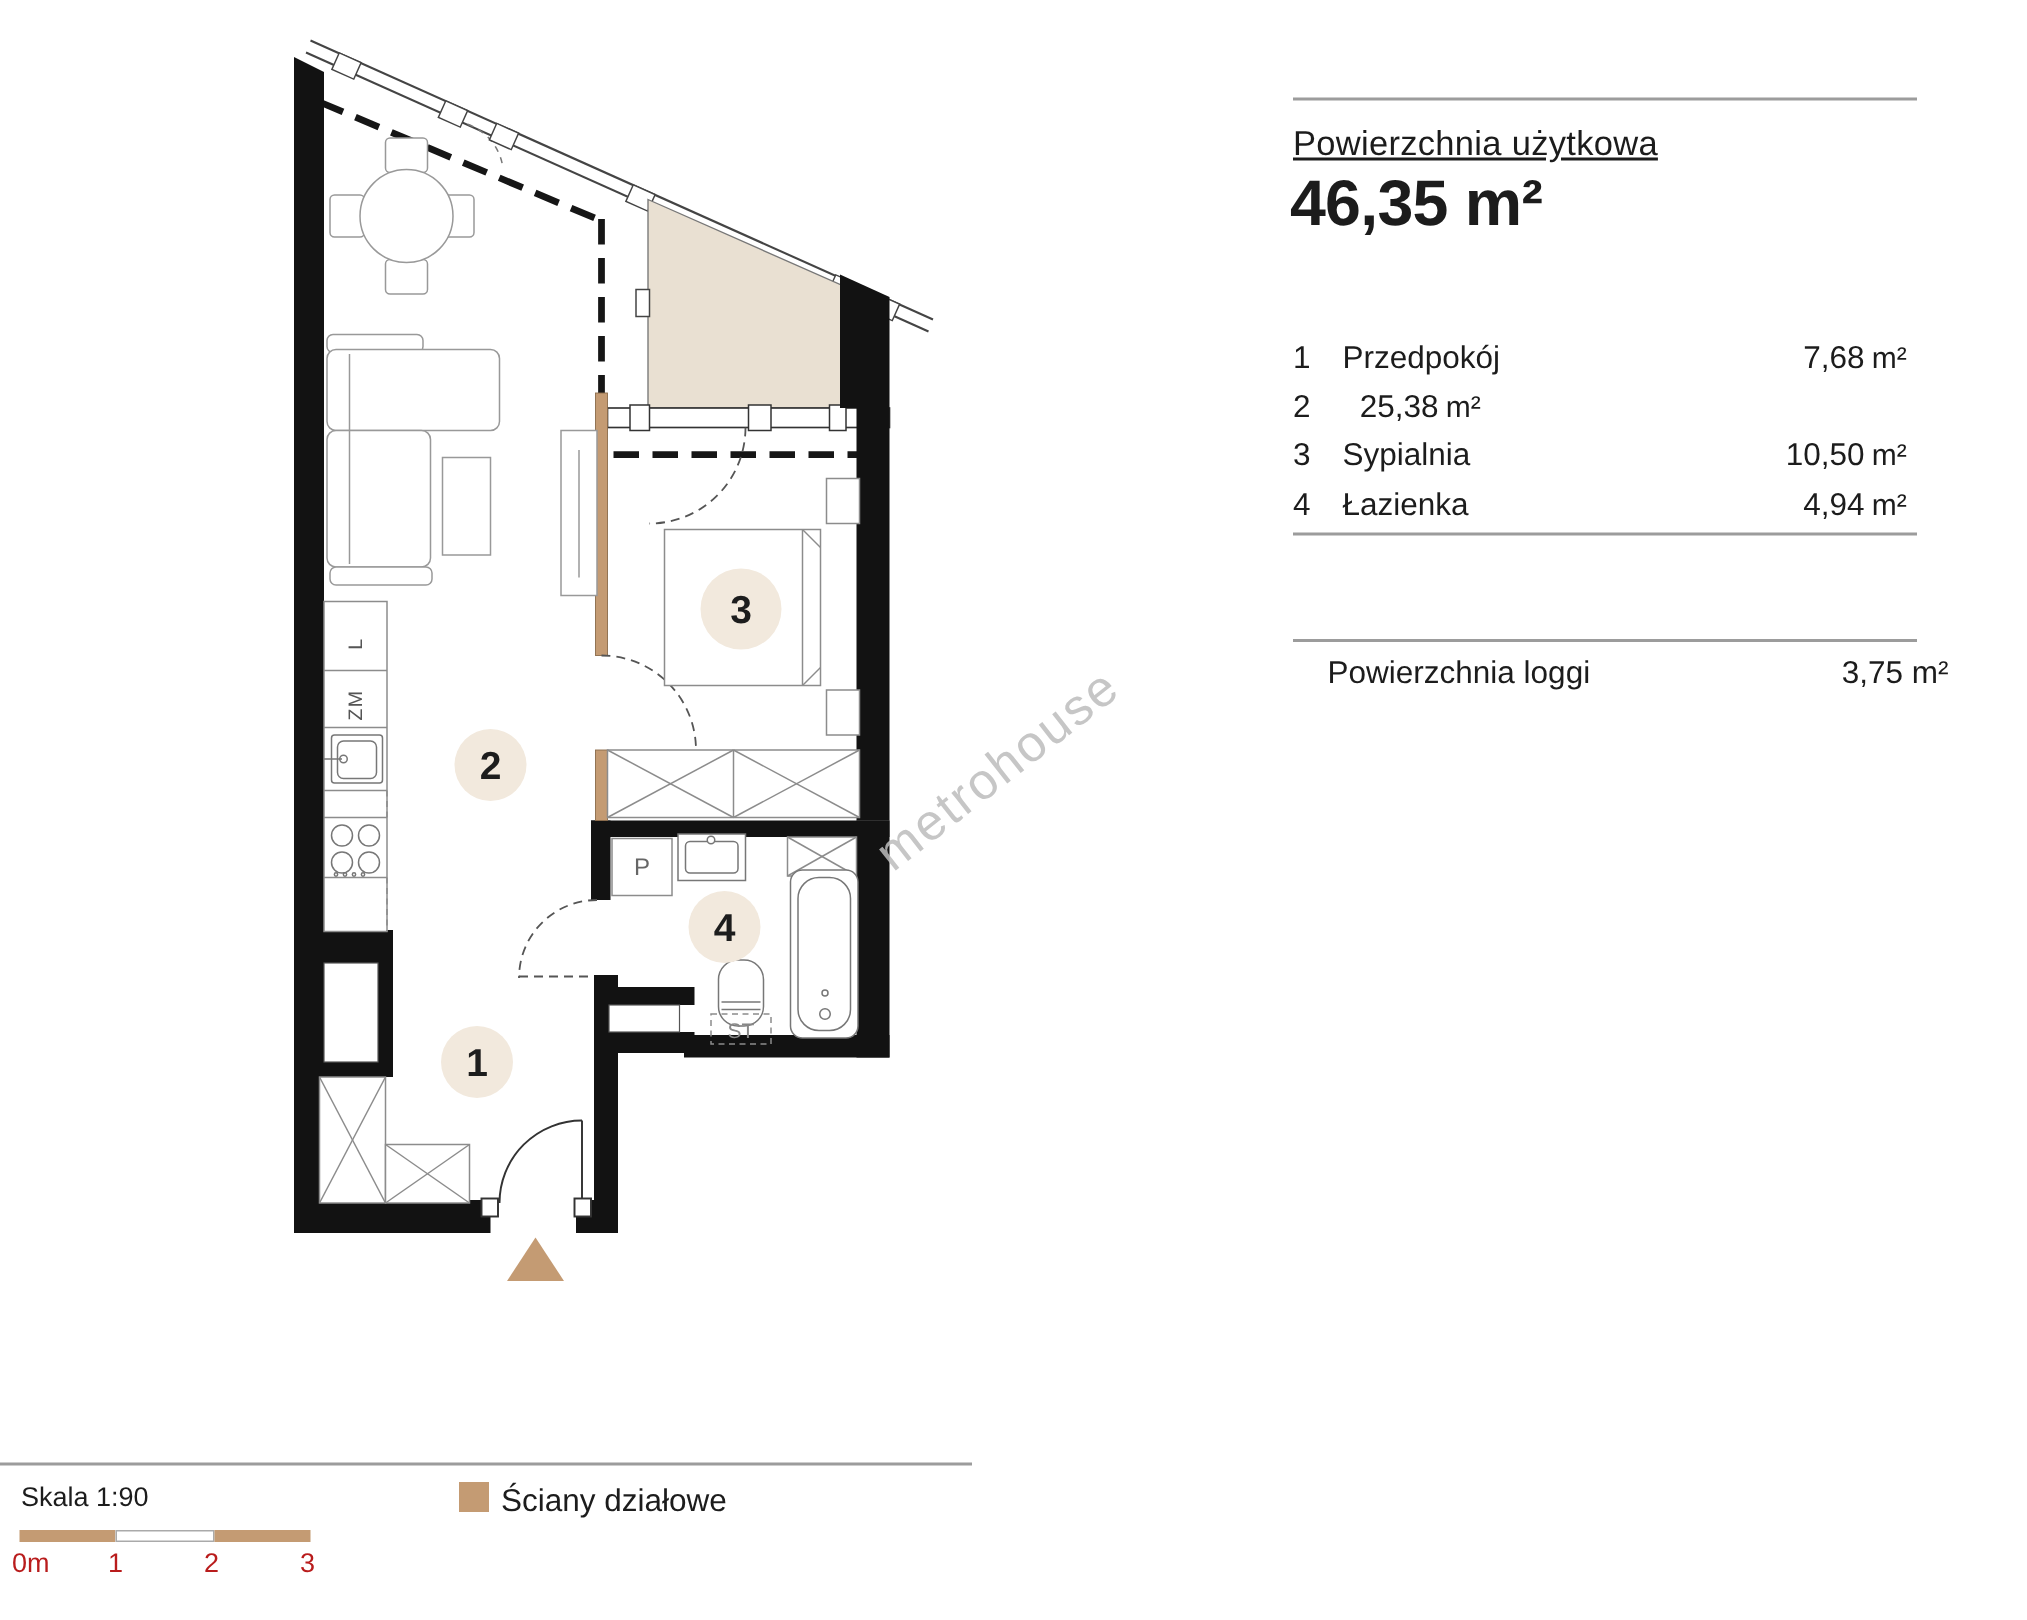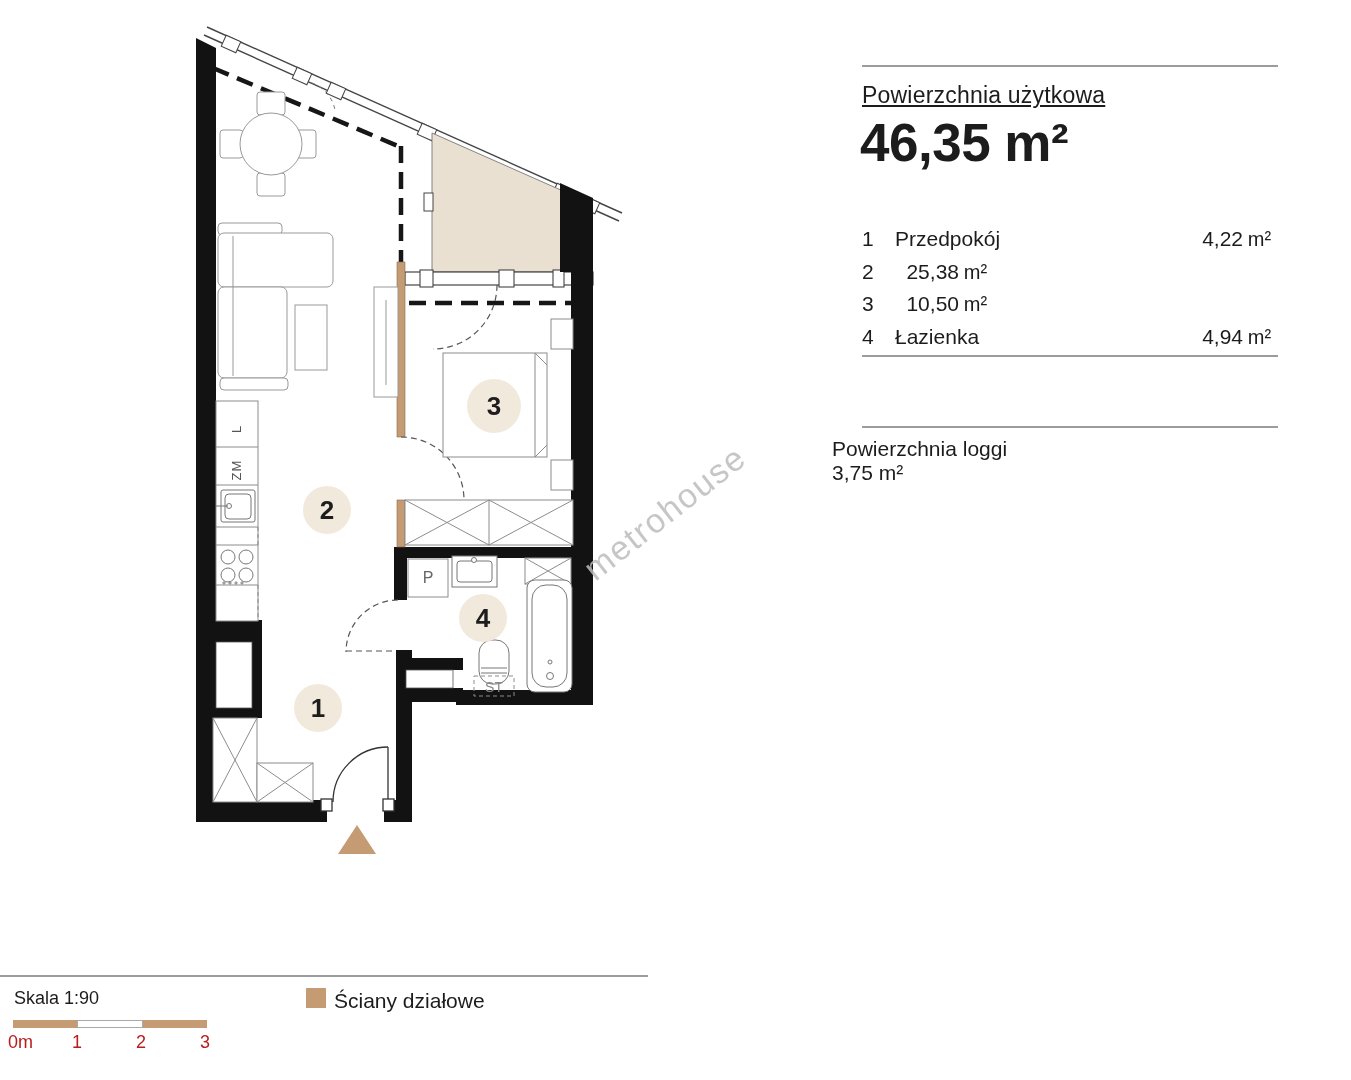--- a/index.html
+++ b/index.html
@@ -11,21 +11,21 @@
     --watermark-gray:#bdbdbd;
   }
   html,body{margin:0;padding:0;}
   body{
     position:relative;width:1351px;height:1080px;background:#fff;
     font-family:"Liberation Sans",sans-serif;color:#1c1c1c;overflow:hidden;
   }
   .abs{position:absolute;}
   .divider{height:0;border-top:2px solid var(--divider-gray);}
   .panel-title{font-size:23px;letter-spacing:.2px;}
-  .panel-big{font-size:53px;font-weight:700;letter-spacing:-.5px;}
+  .panel-big{font-size:43px;font-weight:700;letter-spacing:-.5px;}
   .room-row{display:flex;align-items:baseline;height:32.5px;font-size:21px;}
   .room-row .no{width:33px;}
   .room-row .nm{flex:1;}
   .room-row .val{width:64px;text-align:right;}
   .room-row .unit{width:33px;text-align:center;font-size:20px;}
   .loggia-row{display:flex;align-items:baseline;font-size:21px;}
   .loggia-row .lbl{flex:1;}
   .scale-label{font-size:18px;}
   .legend-label{font-size:21px;}
   .tick{font-size:18px;color:#b91c1c;text-align:center;width:22px;}
@@ -233,45 +233,46 @@
 
 <div class="abs divider" style="left:862px;top:65px;width:416px;"></div>
 
 <div class="abs panel-title" style="left:862px;top:82px;text-decoration:underline;">Powierzchnia użytkowa</div>
 <div class="abs panel-big" style="left:860px;top:112px;">46,35 m²</div>
 
 <div class="abs" style="left:862px;top:227px;width:414px;">
   <div class="room-row">
     <span class="no">1</span>
     <span class="nm">Przedpokój</span>
-    <span class="val">4,22</span>
+    <span class="val">7,68</span>
     <span class="unit">m²</span>
   </div>
   <div class="room-row">
     <span class="no">2</span>
     <span class="val">25,38</span>
     <span class="unit">m²</span>
   </div>
   <div class="room-row">
     <span class="no">3</span>
+    <span class="nm">Sypialnia</span>
     <span class="val">10,50</span>
     <span class="unit">m²</span>
   </div>
   <div class="room-row">
     <span class="no">4</span>
     <span class="nm">Łazienka</span>
     <span class="val">4,94</span>
     <span class="unit">m²</span>
   </div>
 </div>
 
 <div class="abs divider" style="left:862px;top:355px;width:416px;"></div>
 <div class="abs divider" style="left:862px;top:426px;width:416px;"></div>
 
-<div class="abs loggia-row" style="left:832px;top:437px;width:414px;flex-direction:column;">
+<div class="abs loggia-row" style="left:885px;top:437px;width:414px;">
   <span class="lbl">Powierzchnia loggi</span>
   <span class="val">3,75 m²</span>
 </div>
 
 <div class="abs divider" style="left:0;top:975px;width:648px;"></div>
 
 <div class="abs scale-label" style="left:14px;top:988px;">Skala 1:90</div>
 
 <div class="abs" style="left:13px;top:1020px;display:flex;">
   <div class="seg tan" style="width:64px;"></div>

